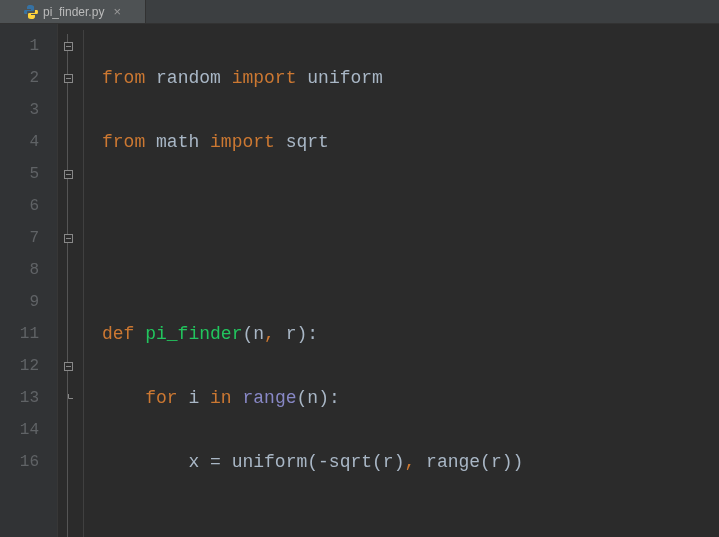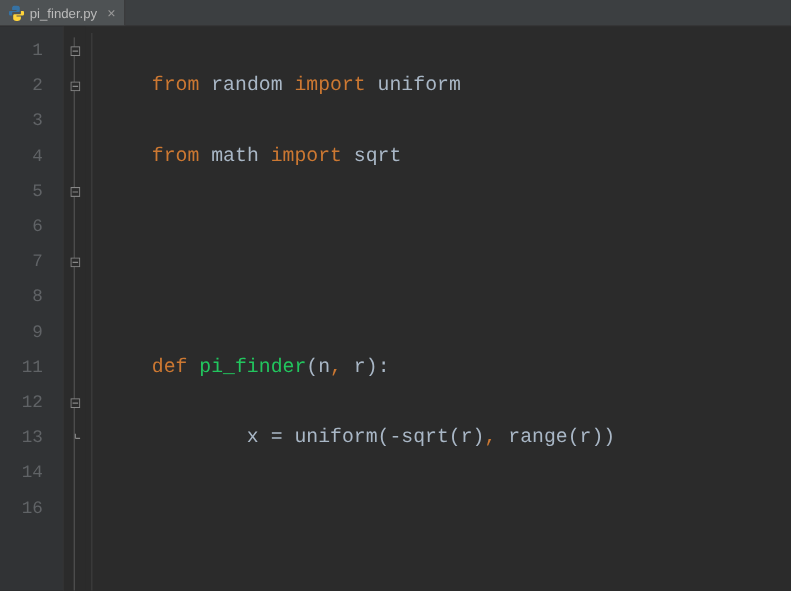--- a/index.html
+++ b/index.html
@@ -15,21 +15,21 @@
   .tab-bar {
     background: #3c3f41;
     height: 24px;
     display: flex;
     align-items: stretch;
     border-bottom: 1px solid #323232;
   }
   .tab {
     display: flex;
     align-items: center;
-    padding: 0 8px;
+    padding: 0 24px;
     background: #4e5254;
     color: #bbbbbb;
     font-size: 12px;
     font-family: sans-serif;
     gap: 5px;
     border-right: 1px solid #323232;
   }
   .tab .py-icon {
     width: 14px;
     height: 14px;
@@ -96,21 +96,20 @@
     top: 6px;
     bottom: 0;
     width: 1px;
     background: #404040;
   }
   .code {
     padding-top: 6px;
     line-height: 32px;
     white-space: pre;
     flex: 1;
-    margin-left: 36px;
   }
   .kw { color: #cc7832; }
   .fname { color: #22c55e; }
   .num { color: #6897bb; }
   .builtin { color: #8888c6; }
 </style>
 </head>
 <body>
 
 <div class="tab-bar">
@@ -193,20 +192,21 @@
   <div class="indent-col">
     <div class="indent-line"></div>
   </div>
 
   <div class="code">
 <div><span class="kw">from</span> <span>random</span> <span class="kw">import</span> <span>uniform</span></div>
 <div><span class="kw">from</span> <span>math</span> <span class="kw">import</span> <span>sqrt</span></div>
 <div> </div>
 <div> </div>
 <div><span class="kw">def</span> <span class="fname">pi_finder</span>(<span>n</span><span class="kw">,</span> <span>r</span><span>):</span></div>
+<div>    <span class="kw">for</span> <span>i</span> <span class="kw">in</span> <span class="builtin">range</span>(<span>n</span><span>):</span></div>
 <div>        <span>x = uniform(-sqrt(r)</span><span class="kw">,</span><span> range(r))</span></div>
 
 
 
 
 
 
 
 
   </div>

